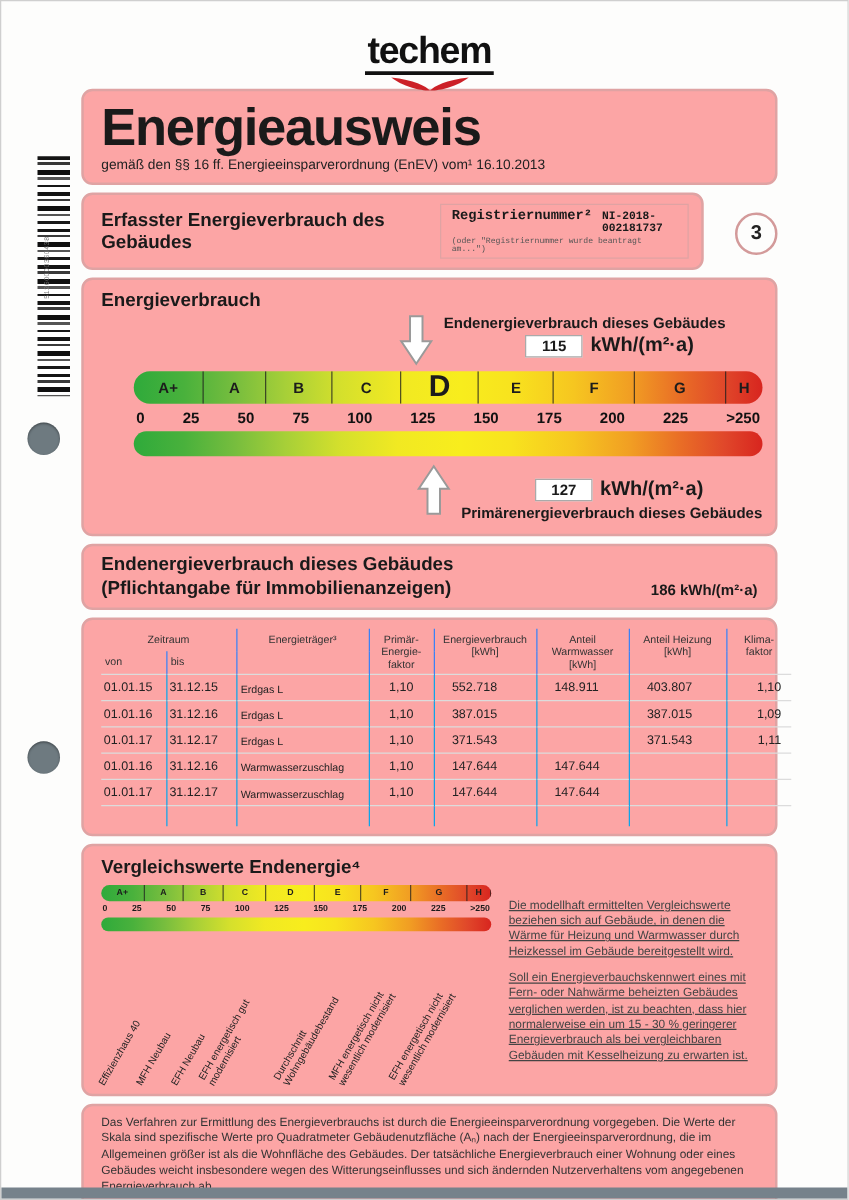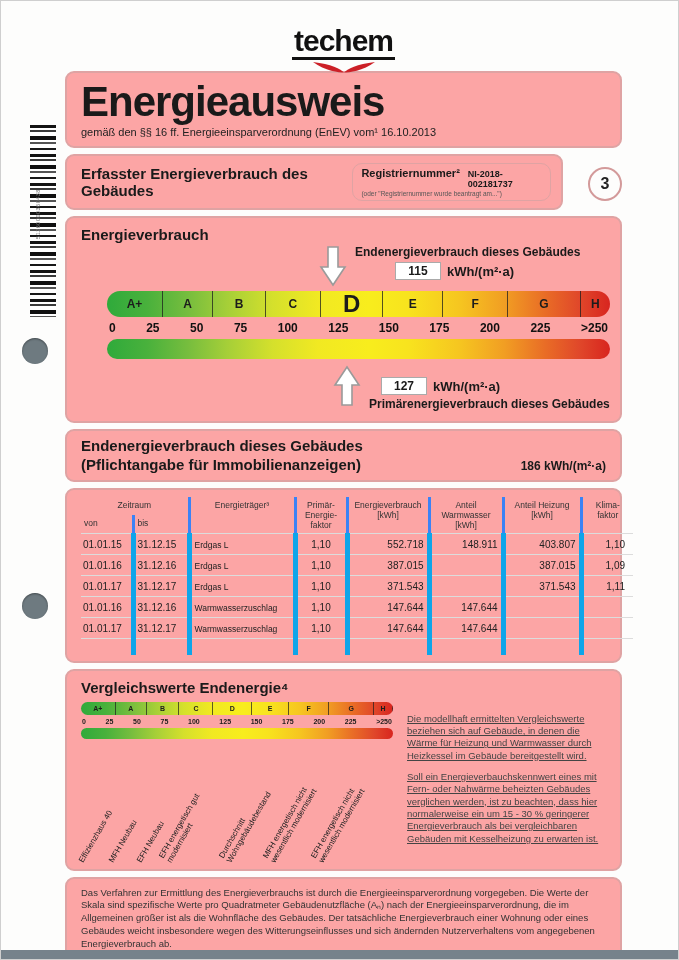--- a/index.html
+++ b/index.html
@@ -35,38 +35,38 @@
   .mast-title-row { display:flex; align-items:baseline; gap:10px; }
   .mast-title { font-size:42px; font-weight:bold; letter-spacing:-1px; line-height:1.0; }
   .mast-suffix { font-size:20px; font-weight:bold; }
   .mast-sub { font-size:11px; margin-top:3px; color:#222; }
 
   
   .sechead-row { display:flex; align-items:center; gap:25px; margin-bottom:6px; }
   .sechead { flex:1; display:flex; align-items:center; justify-content:space-between;
     padding:7px 10px 7px 14px; margin-bottom:0; }
   .sechead-title { font-size:15px; font-weight:bold; }
-  .registry-box { border:1.5px solid #dfa3a3; border-radius:10px; padding:3px 8px; width:220px; }
+  .registry-box { border:1.5px solid #dfa3a3; border-radius:0; padding:3px 8px; width:220px;font-family:Liberation Mono, monospace; }
   .reg-line { display:flex; gap:8px; align-items:baseline; }
   .reg-label { font-size:11px; font-weight:bold; }
   .reg-value { font-size:9px; font-weight:bold; }
   .reg-note { font-size:6.5px; color:#555; margin-top:1px; }
   .page-circle { width:34px; height:34px; border:2px solid #d39a9a; border-radius:50%;
     display:flex; align-items:center; justify-content:center; font-size:16px; font-weight:bold;
     color:#222; margin-top:4px; flex:0 0 auto; }
 
   
   .energy-box { padding:8px 8px 10px 14px; }
   .energy-title { font-size:15px; font-weight:bold; }
   .end-row { display:flex; gap:8px; margin-left:238px; margin-top:2px; }
   .end-texts .lbl { font-size:12px; font-weight:bold; }
-  .val-row { display:flex; align-items:center; gap:6px; margin-top:3px; margin-left:40px; }
+  .val-row { display:flex; align-items:center; gap:6px; margin-top:3px; margin-left:40px;justify-content:center; }
   .val-box { display:inline-block; border:1px solid #aaa; background:#fff; min-width:46px;
     text-align:center; font-size:12px; font-weight:bold; padding:1px 8px; }
-  .unit { font-size:13px; font-weight:bold; }
+  .unit { font-size:16px; font-weight:bold; }
 
   .scale-wrap { margin-left:26px; margin-right:2px; margin-top:4px; }
   .grad { background:linear-gradient(90deg,#2faa3b 0%,#49b13c 8%,#76bd3e 16%,#a6cf38 24%,
     #d5e02c 33%,#f1e922 42%,#f8ed1d 52%,#f8e31e 60%,#f6c620 70%,#f19e23 79%,#e96d26 87%,
     #e0472a 94%,#d8251f 100%); }
   .band { display:flex; align-items:center; height:26px; border-radius:13px; overflow:hidden; }
   .band-cell { display:flex; align-items:center; justify-content:center; height:100%;
     font-size:12px; font-weight:bold; color:#1c1c1c; border-right:1.5px solid rgba(30,30,30,.75); }
   .band-cell:last-child { border-right:none; }
   .band-cell.current { font-size:24px; }
@@ -82,28 +82,28 @@
   .endbox { display:flex; justify-content:space-between; align-items:flex-end; padding:6px 14px 7px 14px; }
   .endbox-title { font-size:15px; font-weight:bold; }
   .endbox-sub { font-size:15px; font-weight:bold; margin-top:2px; }
   .endbox-val { font-size:12px; font-weight:bold; white-space:nowrap; }
 
   
   .consump { padding:7px 10px 6px 14px; }
   .consump-title { font-size:15px; font-weight:bold; margin-bottom:4px; }
   table.ctable { width:100%; border-collapse:collapse; table-layout:fixed; }
   .ctable th { font-weight:normal; font-size:8.5px; color:#333; text-align:center;
-    padding:3px 3px; vertical-align:top; border-left:3px solid #3b82f6; white-space:pre-line; }
+    padding:3px 3px; vertical-align:top; border-left:1px solid #3b82f6; white-space:pre-line; }
   .ctable th.first, .ctable td.first { border-left:none; }
-  .ctable td { font-size:10px; color:#222; padding:5px 3px 4px 3px; border-left:5px solid #0ea5e9;
+  .ctable td { font-size:10px; color:#222; padding:5px 3px 4px 3px; border-left:1px solid #0ea5e9;
     border-top:1px solid #dcdcdc; white-space:nowrap; overflow:hidden; }
   .ctable td.date { text-align:left; padding-left:2px; }
   .ctable td.traeger { font-size:8.5px; }
   .ctable td.pef { text-align:center; }
-  .ctable td.num { text-align:right; padding-left:14px; }
+  .ctable td.num { text-align:left; padding-left:14px; }
   .ctable td.klima { text-align:right; padding-right:8px; }
   .ctable tr.emptyrow td { height:16px; }
 
   
   .compare { display:flex; padding:8px 10px 4px 14px; }
   .cmp-left { width:312px; flex:0 0 auto; }
   .cmp-title { font-size:15px; font-weight:bold; margin-bottom:6px; }
   .sband { display:flex; align-items:center; height:13px; border-radius:7px; overflow:hidden; }
   .sband .band-cell { font-size:7px; border-right:1px solid rgba(30,30,30,.7); }
   .stick-row { display:flex; justify-content:space-between; align-items:center; height:13px;

